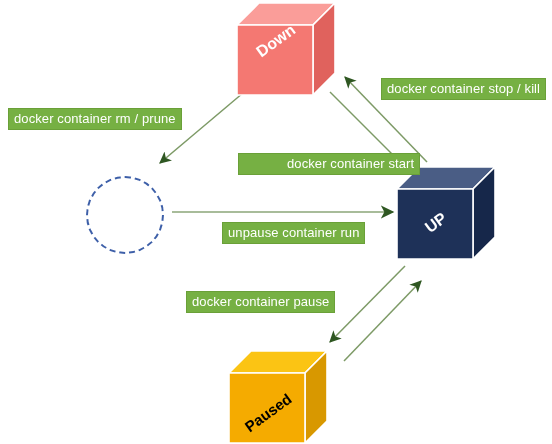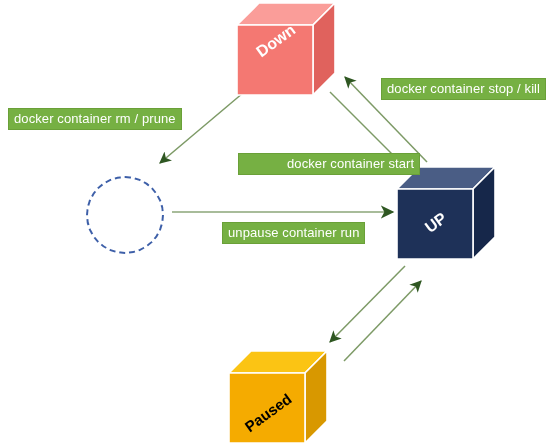--- a/index.html
+++ b/index.html
@@ -110,15 +110,16 @@
   </div>
 
   <div class="label-chip" style="left:8px; top:96px;margin-top:12px;">docker container rm / prune</div>
 
   <div class="label-chip" style="left:381px; top:78px;">docker container stop / kill</div>
 
   <div class="label-chip" style="left:238px; top:153px;padding-left:48px;">docker container start</div>
 
   <div class="label-chip" style="left:222px; top:222px;">unpause container run</div>
 
+  <div class="label-chip" style="left:186px; top:291px;">docker container pause</div>
 
 
 </div>
 
 </body></html>

